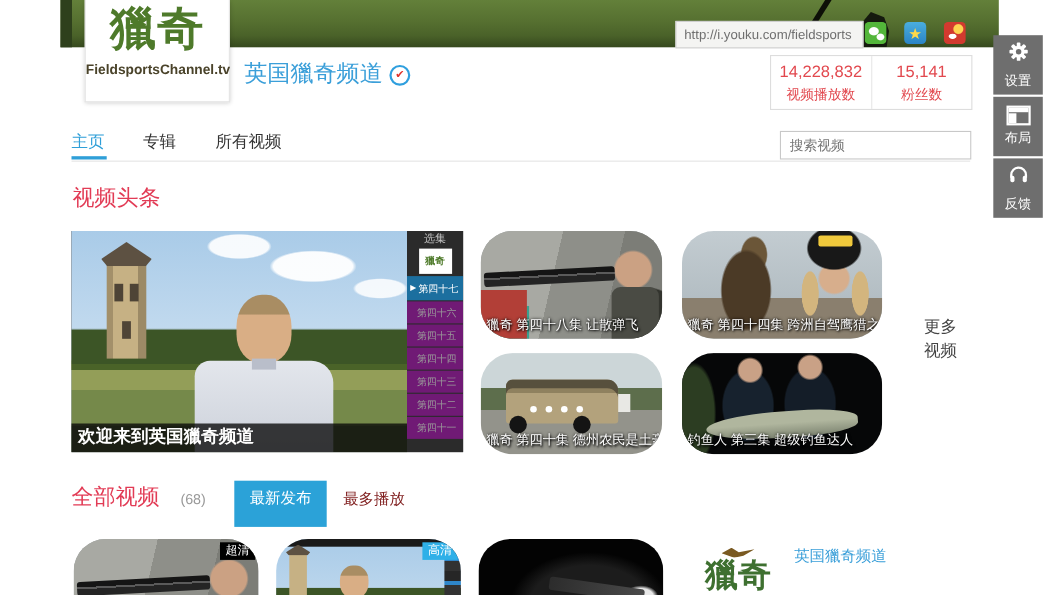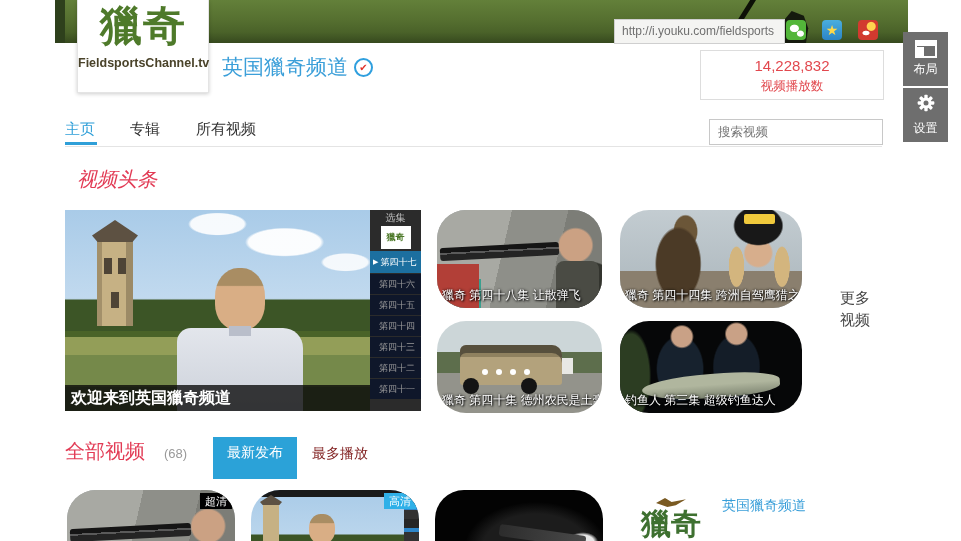--- a/index.html
+++ b/index.html
@@ -97,21 +97,21 @@
   .man-body::after{content:"";position:absolute;left:52px;top:-2px;width:22px;height:10px;background:#b9beca;}
   .caption-bar{left:0;bottom:0;width:299px;height:26px;background:rgba(8,8,8,.78);color:#fff;
       font-size:16px;font-weight:bold;line-height:26px;padding-left:6px;white-space:nowrap;overflow:hidden;}
 
   
   .strip{right:0;top:0;width:51px;height:201px;background:#2b2b2b;overflow:hidden;}
   .strip-header{height:15px;line-height:15px;color:#c0c0c0;font-size:10px;text-align:center;}
   .strip-thumb{width:30px;height:23px;background:#fff;margin:1px auto 2px;display:flex;
       align-items:center;justify-content:center;cursor:pointer;}
   .strip-thumb span{font-size:9px;font-weight:bold;color:#4e7a2a;}
-  .ep{height:20px;background:#0f172a;margin-top:1px;color:#9a9a9a;font-size:9px;display:flex;
+  .ep{height:20px;background:#701a75;margin-top:1px;color:#9a9a9a;font-size:9px;display:flex;
       align-items:center;padding-left:9px;cursor:pointer;white-space:nowrap;overflow:hidden;}
   .ep.active{height:22px;background:#1c6f9f;color:#fff;padding-left:3px;}
   .ep.active .play{font-size:7px;margin-right:2px;color:#fff;}
 
   
   .vcard{overflow:hidden;cursor:pointer;border-radius:29px;}
   .vcap{position:absolute;left:5px;right:3px;bottom:4px;color:#fff;font-size:12px;white-space:nowrap;
       overflow:hidden;text-shadow:1px 1px 2px #000,0 0 3px #000;}
   .badge{position:absolute;top:3px;right:3px;color:#fff;font-size:11px;padding:1px 5px;line-height:14px;}
   .badge-uhd{background:#000000;}
@@ -220,59 +220,73 @@
   </div>
 
   <div class="abs page-title">
     <span>英国獵奇频道</span><span class="verified">✔</span>
   </div>
   <div class="abs stats">
     <div class="stat">
       <div class="v">14,228,832</div>
       <div class="l">视频播放数</div>
     </div>
+    <div class="stat">
+      <div class="v">15,141</div>
+      <div class="l">粉丝数</div>
+    </div>
   </div>
 
   <div class="abs toolbar">
-    <div class="tool-btn">
-      <span class="lay-icon"></span>
-      <span class="lbl">布局</span>
-    </div>
     <div class="tool-btn">
       <span>
         <svg viewBox="0 0 24 24" width="20" height="20">
             <g fill="#fff">
           <rect x="10" y="2" width="4" height="20" rx="1"></rect>
           <rect x="10" y="2" width="4" height="20" rx="1" transform="rotate(45 12 12)"></rect>
           <rect x="10" y="2" width="4" height="20" rx="1" transform="rotate(90 12 12)"></rect>
           <rect x="10" y="2" width="4" height="20" rx="1" transform="rotate(135 12 12)"></rect>
           <circle cx="12" cy="12" r="6.5"></circle>
               <circle cx="12" cy="12" r="3" fill="#6e6e6e"></circle>
         </g>
           </svg>
       </span>
       <span class="lbl">设置</span>
     </div>
+    <div class="tool-btn">
+      <span class="lay-icon"></span>
+      <span class="lbl">布局</span>
+    </div>
+    <div class="tool-btn">
+      <span>
+        <svg viewBox="0 0 24 24" width="20" height="20">
+          <path d="M4 15 v-3 a8 8 0 0 1 16 0 v3" stroke="#fff" stroke-width="2.5" fill="none"></path>
+          <rect x="3" y="13" width="4.5" height="7" rx="2" fill="#fff"></rect>
+          <rect x="16.5" y="13" width="4.5" height="7" rx="2" fill="#fff"></rect>
+        </svg>
+      </span>
+      <span class="lbl">反馈</span>
+    </div>
   </div>
 
   <div class="abs tab active" style="left:65px;">主页</div>
   <div class="abs tab" style="left:130px;">专辑</div>
   <div class="abs tab" style="left:196px;">所有视频</div>
   <div class="abs tab-underline"></div>
   <div class="abs tab-divider"></div>
 
   <div class="abs search">
     <input placeholder="搜索视频" style="">
     <svg viewBox="0 0 16 16" width="14" height="14">
       <circle cx="7" cy="7" r="4.5" fill="none" stroke="#8a8a8a" stroke-width="1.5"></circle>
       <line x1="10.5" y1="10.5" x2="14" y2="14" stroke="#8a8a8a" stroke-width="1.5"></line>
     </svg>
   </div>
 
-  <div class="abs sec-title" style="left:77px;top:166px;font-style:italic;">视频头条</div>
+  <div class="abs sec-title" style="left:66px;top:166px;">视频头条</div>
 
   <div class="abs player">
     <div class="abs photo">
       <div class="tower"></div>
       <div class="man-body"></div>
     </div>
     <div class="abs caption-bar">欢迎来到英国獵奇频道</div>
     <div class="abs strip">
       <div class="strip-header">选集</div>
       <div class="strip-thumb">

